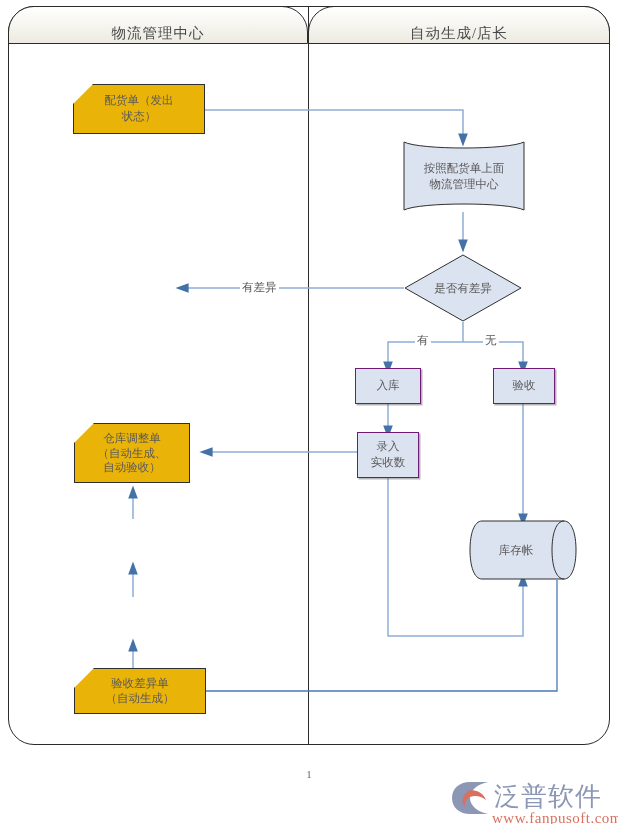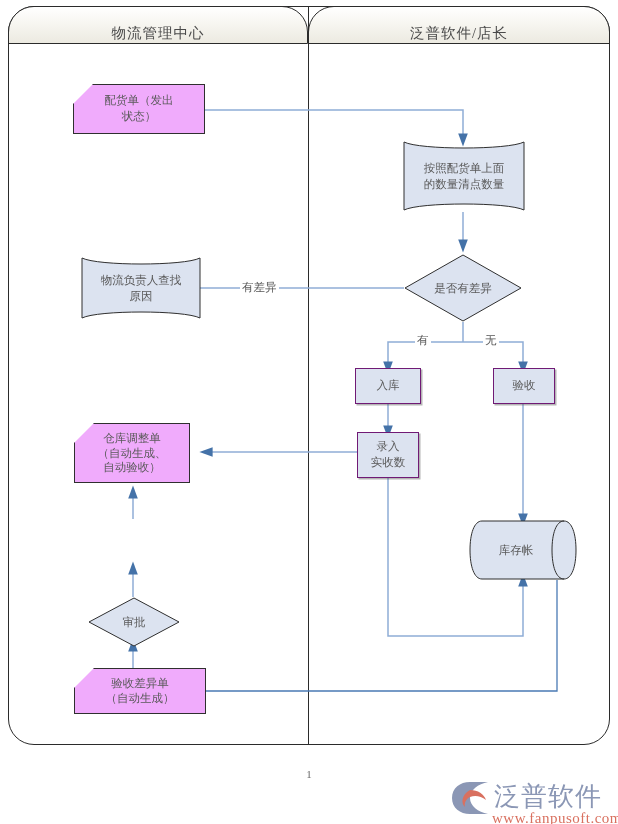--- a/index.html
+++ b/index.html
@@ -57,21 +57,21 @@
     border:1px solid #701a75;
     box-shadow:1.5px 1.5px 0 rgba(90,90,90,.45);
   }
   .node .txt{padding:0 3px;}
 
   
   .card{
     border:1px solid #2f2f2f;
     -webkit-clip-path:polygon(20px 0,100% 0,100% 100%,0 100%,0 20px);
     clip-path:polygon(20px 0,100% 0,100% 100%,0 100%,0 20px);
-    background:#f0abfc;
+    background:#eab308;
     position:absolute;box-sizing:border-box;
   }
 
   
   .svgshape{position:absolute;}
 
   
   .diamond-wrap{position:absolute;}
 
   .label{
@@ -104,21 +104,21 @@
 
 <div id="canvas">
 
   <div class="frame"></div>
   <div class="lane-divider"></div>
 
   <div class="lane-header left">
     <span>物流管理中心</span>
   </div>
   <div class="lane-header right">
-    <span>泛普软件/店长</span>
+    <span>自动生成/店长</span>
   </div>
 
   <svg width="618" height="824" style="position:absolute;left:0;top:0;">
     <defs>
       <marker id="arrow" markerWidth="9" markerHeight="9" refX="4.4" refY="3.2" orient="auto" markerUnits="strokeWidth">
         <path d="M0,0 L8.8,3.2 L0,6.4 z" fill="#4472a8"></path>
       </marker>
       <marker id="arrowsm" markerWidth="9" markerHeight="9" refX="4.4" refY="3.2" orient="auto" markerUnits="strokeWidth">
         <path d="M0,0 L8.8,3.2 L0,6.4 z" fill="#4472a8"></path>
       </marker>
@@ -161,40 +161,31 @@
 状态）</div>
   </div>
 
   <div class="svgshape" style="left:398px;top:140px;width:132px;height:72px;">
     <svg width="132" height="72" style="position:absolute;left:0;top:0;">
       <path d="M6,2 C22,10 110,10 126,2 L126,70 C110,62 22,62 6,70 Z" fill="#dce3f0" stroke="#2f2f2f" stroke-width="1"></path>
     </svg>
     <div style="position:absolute;left:0;top:0;width:132px;height:72px;display:flex;
                 align-items:center;justify-content:center;text-align:center;
                 font-size:11.5px;line-height:1.4;color:#595959;white-space:pre-line;">按照配货单上面
-的数量清点数量</div>
+物流管理中心</div>
   </div>
 
   <div class="diamond-wrap" style="left:404px;top:254px;width:118px;height:68px;">
     <svg width="118" height="68" style="position:absolute;left:0;top:0;">
       <path d="M59,1 L117,34 L59,67 L1,34 Z" fill="#dce3f0" stroke="#2f2f2f" stroke-width="1"></path>
     </svg>
     <div style="position:absolute;left:0;top:0;width:118px;height:68px;display:flex;
                 align-items:center;justify-content:center;font-size:11.5px;color:#595959;">是否有差异</div>
   </div>
 
-  <div class="svgshape" style="left:76px;top:256px;width:130px;height:64px;">
-    <svg width="130" height="64" style="position:absolute;left:0;top:0;">
-      <path d="M6,2 C22,10 108,10 124,2 L124,62 C108,54 22,54 6,62 Z" fill="#dce3f0" stroke="#2f2f2f" stroke-width="1"></path>
-    </svg>
-    <div style="position:absolute;left:0;top:0;width:130px;height:64px;display:flex;
-                align-items:center;justify-content:center;text-align:center;
-                font-size:11.5px;line-height:1.4;color:#595959;white-space:pre-line;">物流负责人查找
-原因</div>
-  </div>
 
   <div class="node rect" style="left:355px;top:368px;width:66px;height:36px;">
     <span>入库</span>
   </div>
 
   <div class="node rect" style="left:493px;top:368px;width:62px;height:36px;">
     <span>验收</span>
   </div>
 
   <div class="node rect" style="left:357px;top:432px;width:62px;height:46px;">
@@ -202,27 +193,20 @@
 实收数</span>
   </div>
 
   <div class="node card" style="left:74px;top:423px;width:116px;height:60px;">
     <div class="txt" style="display:flex;align-items:center;justify-content:center;width:100%;height:100%;white-space:pre-line;line-height:1.28;">仓库调整单
 （自动生成、
 自动验收）</div>
   </div>
 
 
-  <div class="diamond-wrap" style="left:88px;top:597px;width:92px;height:50px;">
-    <svg width="92" height="50" style="position:absolute;left:0;top:0;">
-      <path d="M46,1 L91,25 L46,49 L1,25 Z" fill="#dce3f0" stroke="#2f2f2f" stroke-width="1"></path>
-    </svg>
-    <div style="position:absolute;left:0;top:0;width:92px;height:50px;display:flex;
-                align-items:center;justify-content:center;font-size:11.5px;color:#595959;">审批</div>
-  </div>
 
   <div class="node card" style="left:74px;top:668px;width:132px;height:46px;">
     <div class="txt" style="display:flex;align-items:center;justify-content:center;width:100%;height:100%;white-space:pre-line;line-height:1.3;">验收差异单
 （自动生成）</div>
   </div>
 
   <div class="svgshape" style="left:468px;top:520px;width:110px;height:60px;">
     <svg width="110" height="60" style="position:absolute;left:0;top:0;">
       <path d="M14,1 L96,1 C104,1 108,14 108,30 C108,46 104,59 96,59 L14,59
                C6,59 2,46 2,30 C2,14 6,1 14,1 Z" fill="#dce3f0" stroke="#2f2f2f" stroke-width="1"></path>

